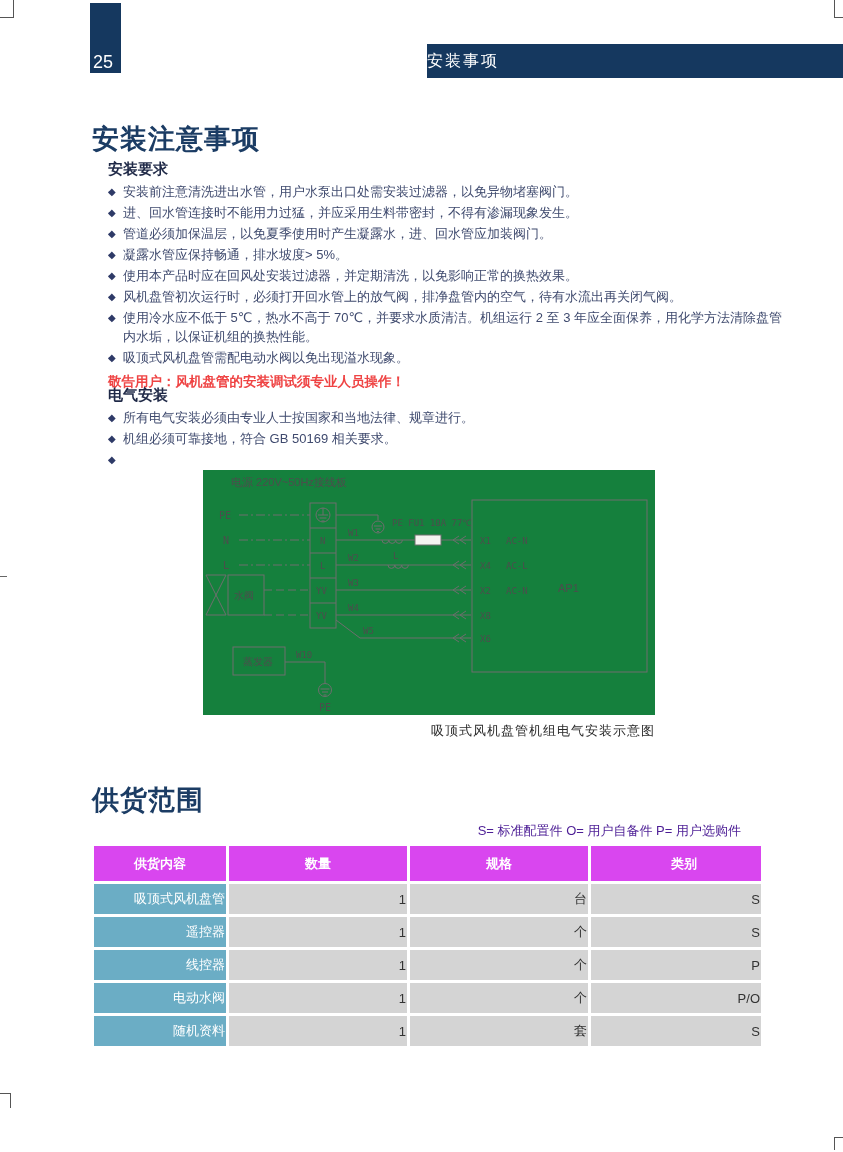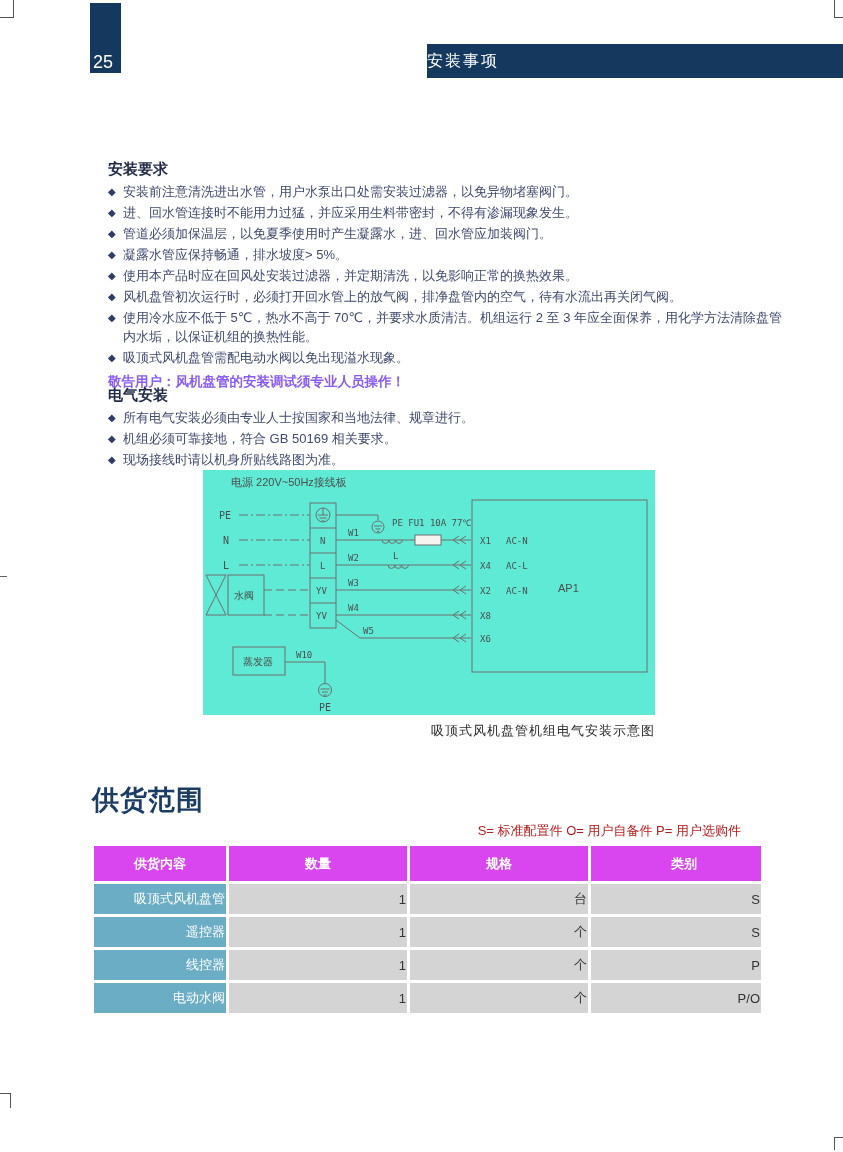--- a/index.html
+++ b/index.html
@@ -22,28 +22,28 @@
   .h1.install{top:121px;}
   .h1.supply{top:782px;}
 
   .block{position:absolute;left:108px;width:676px;}
   .block.req{top:160px;}
   .block.elec{top:386px;}
   .h2{color:#1f2947;font-size:15px;font-weight:bold;margin:0 0 3px 0;}
   .bullets{margin:0;padding:0;list-style:none;}
   .bullets li{display:flex;font-size:13px;line-height:19px;color:#3f4a6e;margin:0 0 2px 0;}
   .bullets .dia{flex:0 0 15px;color:#2e3a67;font-size:10px;line-height:19px;}
-  .warning{margin-top:6px;font-size:13.5px;font-weight:bold;color:#8b5cf6;}
-
-  .diagram{position:absolute;left:203px;top:470px;width:452px;height:245px;background:#5eead4;}
+  .warning{margin-top:6px;font-size:13.5px;font-weight:bold;color:#ef4444;}
+
+  .diagram{position:absolute;left:203px;top:470px;width:452px;height:245px;background:#15803d;}
   .diagram svg{display:block;}
   .caption{position:absolute;left:203px;top:722px;width:452px;text-align:right;
            font-size:13px;color:#2b2b2b;letter-spacing:1px;}
 
-  .legend{position:absolute;left:92px;top:822px;width:649px;text-align:right;font-size:13px;color:#b91c1c;}
+  .legend{position:absolute;left:92px;top:822px;width:649px;text-align:right;font-size:13px;color:#4c1d95;}
 
   table.supply{position:absolute;left:91px;top:843px;border-collapse:separate;border-spacing:3px;}
   table.supply th{background:#d946ef;color:#fff;font-size:13px;font-weight:bold;height:33px;}
   table.supply td{font-size:13px;text-align:right;height:28px;}
   table.supply td.name{background:#6badc5;color:#fff;}
   table.supply td.val{background:#d4d4d4;color:#333;}
   .c1{width:130px;} .c2{width:176px;} .c3{width:176px;font-family:Liberation Serif, serif;} .c4{width:152px;padding-left:17px;}
 
   text{font-family:"DejaVu Sans Mono","Liberation Mono",monospace;fill:#4d4d4d;}
   text.cjk{font-family:"Liberation Sans","DejaVu Sans",sans-serif;}
@@ -59,20 +59,21 @@
   <div class="mark br"></div>
   <div class="mark side"></div>
 
   <div class="page-tab">
     <span class="num">25</span>
   </div>
   <div class="header-bar">
     <span>安装事项</span>
   </div>
 
+  <div class="h1 install">安装注意事项</div>
 
   <div class="block req">
     <div class="h2">安装要求</div>
     <ul class="bullets">
       <li>
           <span class="dia">◆</span>
           <span>安装前注意清洗进出水管，用户水泵出口处需安装过滤器，以免异物堵塞阀门。</span>
         </li>
       <li>
           <span class="dia">◆</span>
@@ -112,21 +113,20 @@
       <li>
           <span class="dia">◆</span>
           <span>所有电气安装必须由专业人士按国家和当地法律、规章进行。</span>
         </li>
       <li>
           <span class="dia">◆</span>
           <span>机组必须可靠接地，符合 GB 50169 相关要求。</span>
         </li>
       <li>
           <span class="dia">◆</span>
-          <span>现场接线时请以机身所贴线路图为准。</span>
         </li>
     </ul>
   </div>
 
   <div class="diagram">
     <svg width="452" height="245" viewBox="0 0 452 245">
 
       <text class="cjk" x="28" y="16" font-size="11">电源 220V~50Hz接线板</text>
 
       <text x="16" y="49" font-size="10">PE</text>
@@ -264,16 +264,22 @@
         <td class="val">1</td>
         <td class="val">个</td>
         <td class="val">P</td>
       </tr>
       <tr>
         <td class="name">电动水阀</td>
         <td class="val">1</td>
         <td class="val">个</td>
         <td class="val">P/O</td>
       </tr>
+      <tr>
+        <td class="name">随机资料</td>
+        <td class="val">1</td>
+        <td class="val">套</td>
+        <td class="val">S</td>
+      </tr>
     </tbody>
   </table>
 
 </div>
 
 </body></html>

